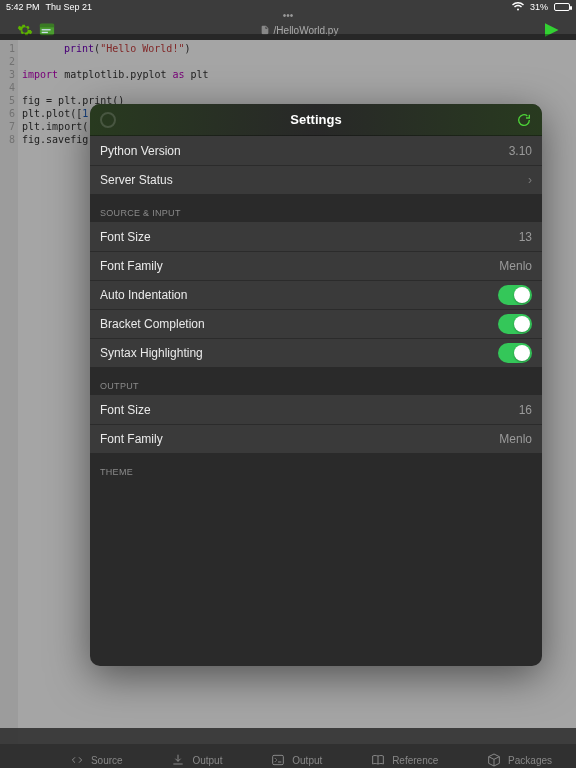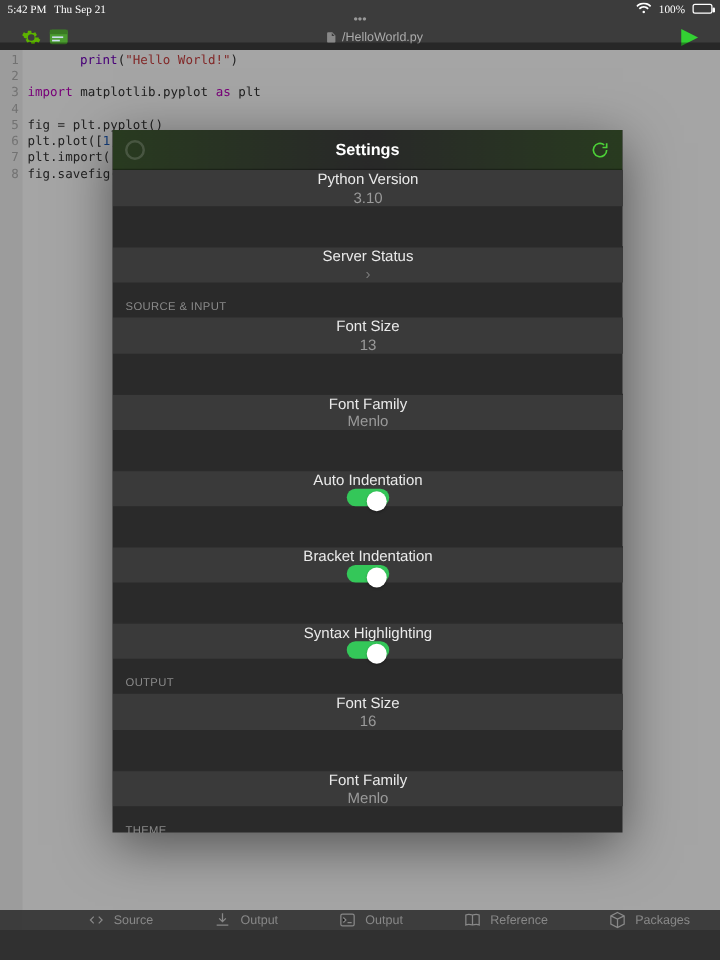--- a/index.html
+++ b/index.html
@@ -1,21 +1,21 @@
 <!DOCTYPE html>
 <html><head>
 <meta charset="utf-8">
 <style>
   * { margin: 0; padding: 0; box-sizing: border-box; }
   html, body { width: 576px; height: 768px; overflow: hidden; font-family: -apple-system, "Helvetica Neue", Arial, sans-serif; }
   body { background: #3c3c3c; color: #e6e6e6; position: relative; }
 
   
   .statusbar { height: 14px; display: flex; justify-content: space-between; align-items: center; padding: 0 6px; font-size: 9px; color: #fff; background: #3c3c3c; }
-  .statusbar .left, .statusbar .right { display: flex; gap: 6px; align-items: center; font-family: Liberation Serif, serif; }
+  .statusbar .left, .statusbar .right { display: flex; gap: 6px; align-items: center; }
   .battery { width: 16px; height: 8px; border: 1px solid #fff; border-radius: 2px; position: relative; }
   .battery::after { content:""; position:absolute; right:-3px; top:2px; width:2px; height:4px; background:#fff; border-radius:1px;}
   .battery .fill { background:#fff; width: 100%; height:100%; }
 
   
   .toolbar { height: 20px; display: flex; align-items: center; justify-content: space-between; padding: 0 16px; background: #3c3c3c; }
   .toolbar .left, .toolbar .right { display: flex; gap: 4px; align-items: center; }
   .gear, .filebtn, .runbtn { width: 18px; height: 18px; display:flex; align-items:center; justify-content:center; }
   .toolbar .center { flex:1; text-align:center; font-size:10px; color:#aaa; display:flex; align-items:center; justify-content:center; gap:4px;}
   .dots { font-size:10px; color:#999; text-align:center; height:10px; margin-top:-4px;}
@@ -23,57 +23,57 @@
   
   .editor-wrap { display:flex; height: 704px; background:#fdfdfd; }
   .gutter { width: 18px; background:#f0f0f0; color:#b0b0b0; font-family: Menlo, monospace; font-size:10px; text-align:right; padding: 2px 3px 0 0; line-height:13px;}
   .code { flex:1; font-family: Menlo, monospace; font-size:10px; padding: 2px 0 0 4px; line-height:13px; color:#333; white-space:pre; }
   .kw { color:#b800b8;text-align:center; }      
   .fn { color:#6f00b8;padding-left:42px; }      
   .str { color:#c84040; }     
   .num { color:#2060c0; }
 
   
-  .tabbar { position:absolute; bottom:0; left:0; right:0; height:40px; background:rgba(50,50,50,0.9); display:flex; justify-content:space-around; align-items:flex-start;padding-left:45px; }
+  .tabbar { position:absolute; bottom:0; left:0; right:0; height:40px; background:rgba(50,50,50,0.9); display:flex; justify-content:space-around; align-items:flex-end;padding-left:45px; }
   .tabbar .tab { display:flex; flex-direction:row; align-items:center; gap:6px; color:#888; font-size:10px; }
   .tab svg { width:16px; height:16px; }
 
   
   .dim { position:absolute; top:34px; left:0; right:0; bottom:0; background:rgba(0,0,0,0.35); }
 
   
-  .modal { position:absolute; top:104px; left:90px; width:408px; height:562px; background:#2a2a2a; border-radius:0; overflow:hidden; box-shadow:0 10px 40px rgba(0,0,0,0.5); display:flex; flex-direction:column;}
+  .modal { position:absolute; top:104px; left:90px; width:452px; height:562px; background:#2a2a2a; border-radius:10px; overflow:hidden; box-shadow:0 10px 40px rgba(0,0,0,0.5); display:flex; flex-direction:column;}
   .modal-header { height:32px; background: linear-gradient(90deg, rgba(40,60,30,0.9), rgba(40,40,40,0.9), rgba(40,60,30,0.9)); display:flex; align-items:center; justify-content:center; position:relative; border-bottom:1px solid rgba(0,0,0,0.3);}
   .modal-header .title { font-size:13px; font-weight:600; color:#fff;}
   .modal-header .spinner { position:absolute; left:10px; width:16px; height:16px; border:2px solid rgba(255,255,255,0.15); border-radius:50%;}
   .modal-header .refresh { position:absolute; right:10px; width:16px; height:16px; color:#4cd137;}
   .modal-body { flex:1; overflow:auto; }
   .section-header { font-size:9px; color:#8a8a8a; padding: 14px 10px 4px; letter-spacing:0.3px;}
-  .row { height:29px; background:#3a3a3a; display:flex; align-items:center; justify-content:space-between; padding:0 10px; font-size:12px; color:#eaeaea;flex-direction:column;}
-  .row + .row { border-top:1px solid rgba(0,0,0,0.25);margin-top:32px;}
+  .row { height:29px; background:#3a3a3a; display:flex; align-items:center; justify-content:space-between; padding:0 10px; font-size:12px; color:#eaeaea;}
+  .row + .row { border-top:1px solid rgba(0,0,0,0.25);}
   .row .value { color:#9a9a9a; font-size:12px;text-align:right;}
   .row .chev { color:#7a7a7a;}
   .toggle { width:34px; height:20px; background:#34c759; border-radius:10px; position:relative;}
   .toggle::after { content:""; position:absolute; right:2px; top:2px; width:16px; height:16px; background:#fff; border-radius:50%; box-shadow:0 1px 2px rgba(0,0,0,0.3);}
 </style>
 </head>
 <body>
 
 <div class="statusbar">
   <div class="left">
     <span>5:42 PM</span>
     <span>Thu Sep 21</span>
   </div>
   <div class="right">
     <span>
       <svg width="12" height="9" viewBox="0 0 12 9">
           <path d="M6 8.5a1 1 0 100-2 1 1 0 000 2zM3 5.5c1.7-1.7 4.3-1.7 6 0l1-1c-2.2-2.2-5.8-2.2-8 0zM1 3.5c2.8-2.8 7.2-2.8 10 0l1-1C8.7-.8 3.3-.8 0 2.5z" fill="#fff"></path>
         </svg>
     </span>
-    <span>100%</span>
+    <span>31%</span>
     <span class="battery"><span class="fill"></span></span>
   </div>
 </div>
 <div class="dots">•••</div>
 
 <div class="toolbar">
   <div class="left">
     <span class="gear">
       <svg viewBox="0 0 24 24" width="16" height="16">
           <path fill="#5cb200" d="M12 8a4 4 0 100 8 4 4 0 000-8zm9 4a7 7 0 01-.1 1.2l2 1.6-2 3.4-2.4-1a7 7 0 01-2 .1l-.4 2.6h-4l-.4-2.6a7 7 0 01-2-.1l-2.4 1-2-3.4 2-1.6A7 7 0 013 12a7 7 0 01.1-1.2l-2-1.6 2-3.4 2.4 1a7 7 0 012-.1L8 4h4l.4 2.6a7 7 0 012 .1l2.4-1 2 3.4-2 1.6c.1.4.2.8.2 1.3z"></path>
@@ -111,21 +111,21 @@
       <div>4</div>
       <div>5</div>
       <div>6</div>
       <div>7</div>
       <div>8</div>
   </div>
   <div class="code"><span class="fn">print</span><span>(</span><span class="str">"Hello World!"</span><span>)</span>
 
 <span class="kw">import</span><span> matplotlib.pyplot </span><span class="kw">as</span><span> plt</span>
 
-<span>fig = plt.pyplot()</span>
+<span>fig = plt.print()</span>
 <span>plt.plot([</span><span class="num">1</span><span>,</span><span class="num">2</span><span>,</span><span class="num">3</span><span>,</span><span class="num">4</span><span>])</span>
 <span>plt.import(</span><span class="str">'some numbers'</span><span>)</span>
 <span>fig.savefig(</span><span class="str">"plot.png"</span><span>)</span></div>
 </div>
 
 <div class="dim"></div>
 
 <div class="modal">
   <div class="modal-header">
     <div class="spinner"></div>
@@ -153,21 +153,21 @@
     </div>
     <div class="row">
       <span>Font Family</span>
       <span class="value">Menlo</span>
     </div>
     <div class="row">
       <span>Auto Indentation</span>
       <span class="toggle"></span>
     </div>
     <div class="row">
-      <span>Bracket Indentation</span>
+      <span>Bracket Completion</span>
       <span class="toggle"></span>
     </div>
     <div class="row">
       <span>Syntax Highlighting</span>
       <span class="toggle"></span>
     </div>
 
     <div class="section-header">OUTPUT</div>
     <div class="row">
       <span>Font Size</span>

